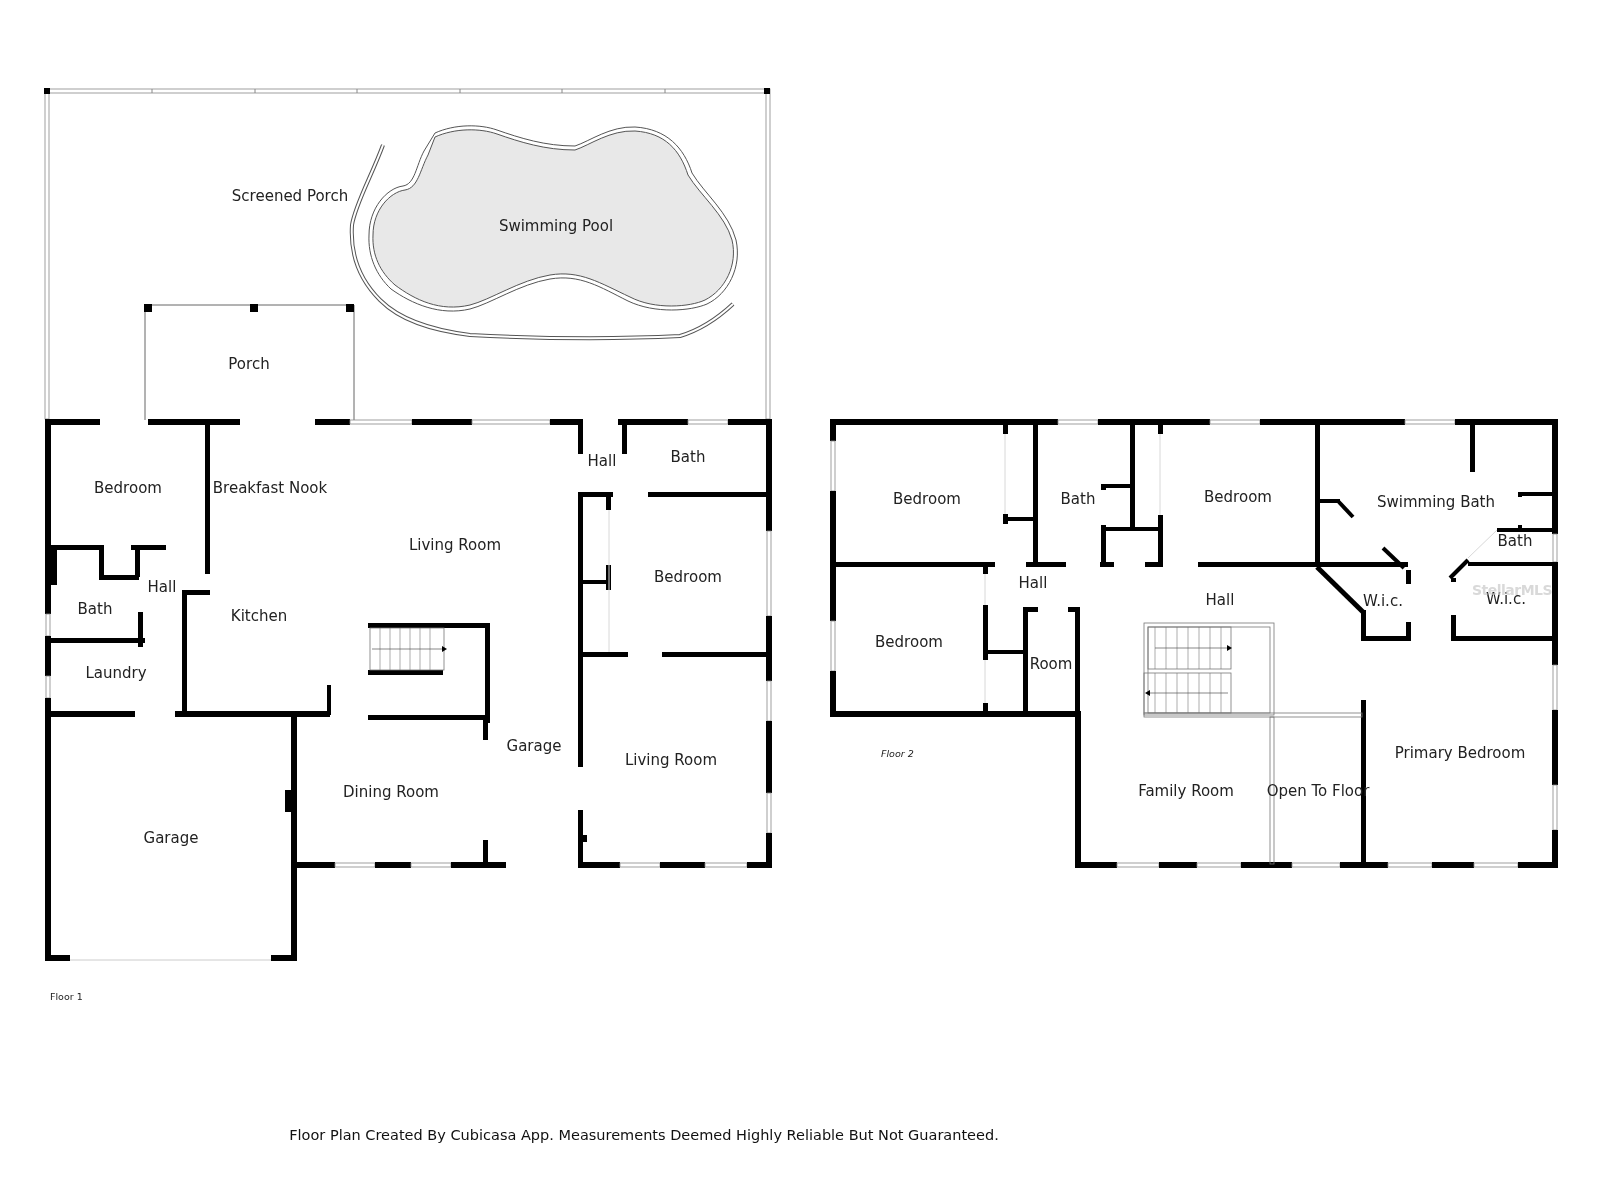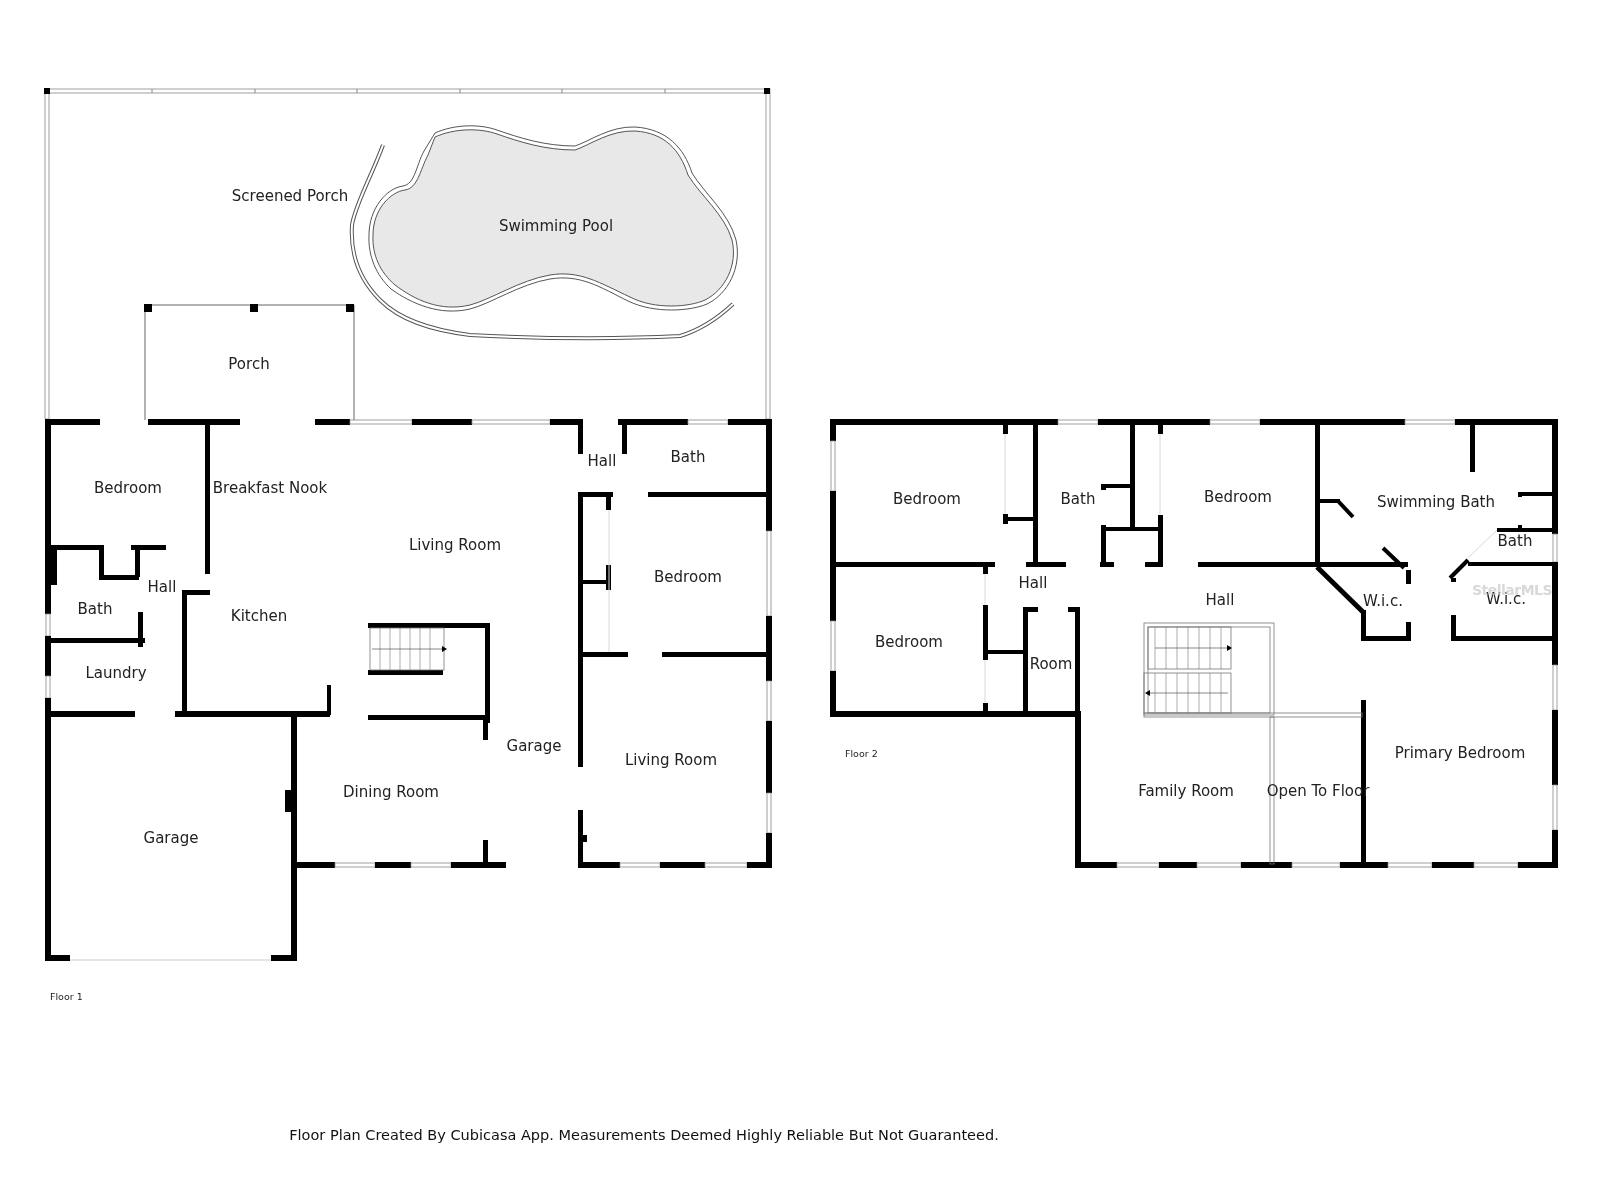--- a/index.html
+++ b/index.html
@@ -302,17 +302,17 @@
 <div class="lbl" style="left:1515px; top:541px;">Bath</div>
 <div class="lbl" style="left:1033px; top:583px;">Hall</div>
 <div class="lbl" style="left:1220px; top:600px;">Hall</div>
 <div class="lbl" style="left:1383px; top:601px;">W.i.c.</div>
 <div class="lbl" style="left:1506px; top:599px;">W.i.c.</div>
 <div class="lbl" style="left:909px; top:642px;">Bedroom</div>
 <div class="lbl" style="left:1051px; top:664px;">Room</div>
 <div class="lbl" style="left:1176px; top:791px;padding-left:20px;">Family Room</div>
 <div class="lbl" style="left:1318px; top:791px;">Open To Floor</div>
 <div class="lbl" style="left:1460px; top:753px;">Primary Bedroom</div>
-<div class="floor-lbl" style="left:845px; top:748px;">Floor 2</div>
+<div class="floor-lbl" style="left:881px; top:748px;font-style:italic;">Floor 2</div>
 
 <div class="watermark">StellarMLS</div>
 
 <div class="footer">Floor Plan Created By Cubicasa App. Measurements Deemed Highly Reliable But Not Guaranteed.</div>
 
 </body></html>

